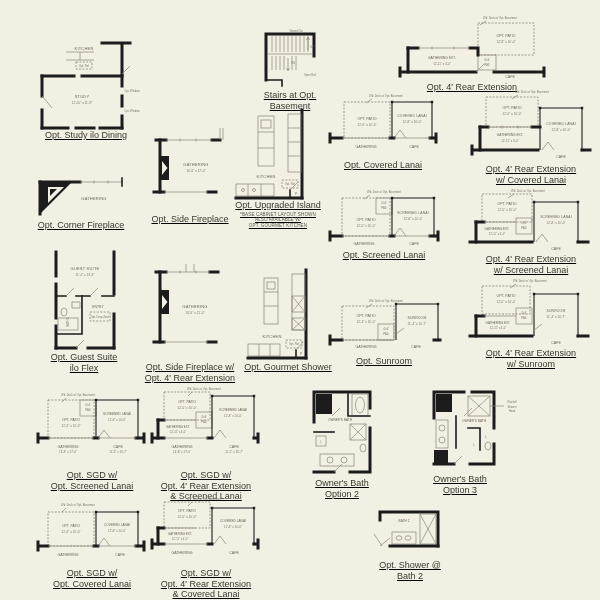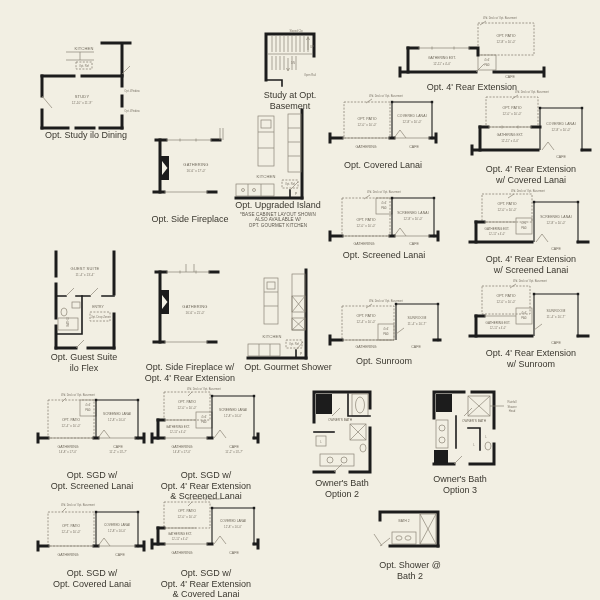--- a/index.html
+++ b/index.html
@@ -2,21 +2,21 @@
 <html><head>
 <meta charset="utf-8">
 <style>
   html,body{margin:0;padding:0;}
   body{
     width:600px;height:600px;overflow:hidden;position:relative;
     background:#f2efe3;
     font-family:"Liberation Sans", sans-serif;
   }
   .sheet{position:absolute;inset:0;}
-  figure.tile{position:absolute;margin:0;padding:0;}
+  figure.tile{position:absolute;margin:0;padding:0;text-decoration:underline;}
   svg.plan{display:block;overflow:visible;}
   
   .w{stroke:#1c1c1c;stroke-width:3;fill:none;stroke-linecap:square;}
   .w2{stroke:#1c1c1c;stroke-width:1.6;fill:none;stroke-linecap:square;}
   .w1{stroke:#1c1c1c;stroke-width:1.1;fill:none;}
   .t{stroke:#8b8476;stroke-width:.7;fill:none;}
   .d{stroke:#8b8476;stroke-width:.8;fill:none;stroke-dasharray:2 1.4;}
   .fx{stroke:#8b8476;stroke-width:.7;fill:none;}
   .blk{fill:#1c1c1c;stroke:none;}
   .bgf{fill:#f2efe3;stroke:none;}
@@ -65,20 +65,35 @@
       <text class="lb" x="54" y="10">KITCHEN</text>
       <text class="tn" x="54" y="27">Opt. Ref</text>
       <text class="lb" x="52" y="58">STUDY</text>
       <text class="dm" x="52" y="64">12'-10" x 11'-9"</text>
       <text class="tn" x="102" y="52">Opt. Window</text>
       <text class="tn" x="102" y="72">Opt. Window</text>
     </svg>
     <figcaption class="cap">Opt. Study ilo Dining</figcaption>
   </figure>
 
+  <figure class="tile" style="left:26px;top:168px;width:110px">
+    <svg class="plan" width="110" height="50" viewBox="0 0 110 50">
+      <g>
+        <path class="w" d="M14,14 H54"></path>
+        <path class="t" d="M54,14 H96 M68,12.5 V15.5 M82,12.5 V15.5"></path>
+        <path class="w2" d="M96,10 V18"></path>
+        <path class="w" d="M14,14 V46"></path>
+        <polygon class="blk" points="14,14 46,14 14,46"></polygon>
+        <polygon class="bgf" points="22,19 38,19 22,35"></polygon>
+        <polygon class="blk" points="24,21 31,21 24,28"></polygon>
+      </g>
+      <text class="lb" x="68" y="32">GATHERING</text>
+    </svg>
+    <figcaption class="cap">Opt. Corner Fireplace</figcaption>
+  </figure>
 
   <figure class="tile" style="left:140px;top:128px;width:100px">
     <svg class="plan" width="100" height="84" viewBox="0 0 100 84">
       <g>
         <path class="w" d="M16,12 H26 M72,12 H80"></path>
         <path class="t" d="M26,12 H72 M40,10.5 V13.5 M56,10.5 V13.5 M80,0 V12 M83,0 V12"></path>
         <path class="w" d="M20,12 V64"></path>
         <rect class="blk" x="20" y="28" width="9" height="24"></rect>
         <polygon class="bgf" points="22,33 27.5,40 22,47"></polygon>
         <path class="w" d="M14,64 H24 M68,64 H76"></path>
@@ -143,21 +158,21 @@
         <path class="t" d="M16,28 H60"></path>
         <path class="t" d="M20,30 V44 M24,30 V44 M28,30 V44 M32,30 V44 M40,30 V44 M44,30 V44"></path>
         <path class="t" d="M56,24 V12 M54.5,14 L56,11 L57.5,14"></path>
         <path class="t" d="M36,32 V44 M34.5,42 L36,45 L37.5,42"></path>
       </g>
       <text class="tn" x="44" y="6">Sloped Clg</text>
       <text class="tn" x="60" y="22">UP</text>
       <text class="tn" x="41" y="38">DN</text>
       <text class="tn" x="58" y="50">Open Rail</text>
     </svg>
-    <figcaption class="cap">Study at Opt.
+    <figcaption class="cap">Stairs at Opt.
 Basement</figcaption>
   </figure>
 
   <figure class="tile" style="left:228px;top:110px;width:100px">
     <svg class="plan" width="100" height="88" viewBox="0 0 100 88">
       <g>
         <rect class="t" x="30" y="6" width="16" height="50"></rect>
         <path class="t" d="M30,22 H46 M30,38 H46"></path>
         <rect class="fx" x="33" y="10" width="10" height="8"></rect>
         <path class="w" d="M74,0 V88"></path>

